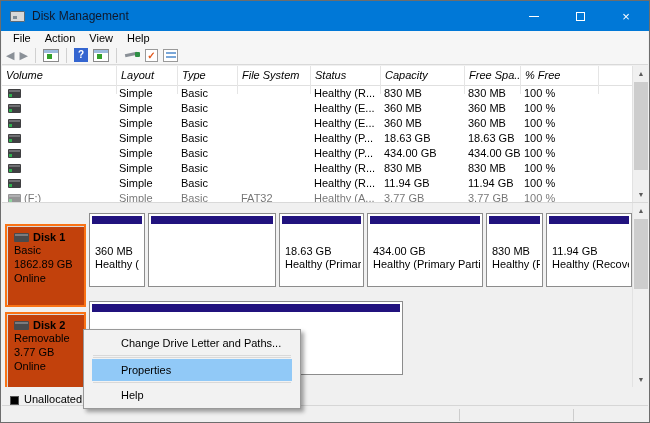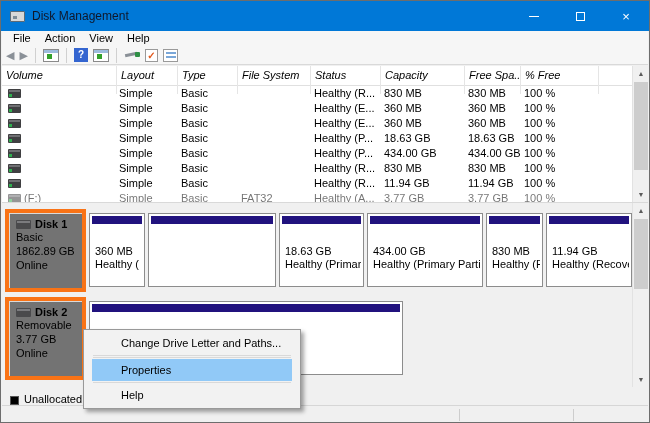--- a/index.html
+++ b/index.html
@@ -55,21 +55,21 @@
   .sb-bottom { right:1px; top:202px; height:184px; }
   .sb-arrow { position:absolute; left:0; width:16px; height:15px; color:#5c5c5c; font-size:7px; text-align:center; line-height:15px; }
   .sb-up { top:0; } .sb-down { bottom:0; }
   .sb-thumb { position:absolute; left:1px; width:14px; background:#cdcdcd; }
 
   
   .splitter { position:absolute; top:201px; left:1px; right:1px; height:6px; background:#f0f0f0; border-top:1px solid #d9d9d9; }
 
   
   .diskpane { position:absolute; top:207px; left:1px; width:631px; height:179px; background:#f0f0f0; overflow:hidden; }
-  .dpanel { position:absolute; left:3px; width:81px; height:83px; background:#737373; border:4px solid #f97316; box-shadow:1px 1px 0 #dadada inset; padding:5px 0 0 7px; }
+  .dpanel { position:absolute; left:3px; width:81px; height:83px; background:#c2410c; border:2px solid #f97316; box-shadow:1px 1px 0 #dadada inset; padding:5px 0 0 7px;margin-top:15px; }
   .dp1 { top:1px; } .dp2 { top:89px; }
   .dname { font-weight:bold; display:flex; align-items:center; gap:4px; }
   .disk-ic { width:15px; height:9px; background:#4a4a4c; border-radius:1px; position:relative; flex:0 0 auto; }
   .disk-ic::before { content:""; position:absolute; top:1px; left:1px; right:1px; height:2px; background:#7b7b7e; }
   .dline { line-height:14px; }
   .pbox { position:absolute; height:74px; background:#fff; border:1px solid #8c8c8c; padding:2px; }
   .prow1 .pbox { top:5px; } .prow2 .pbox { top:93px; }
   .phead { height:8px; background:#21127e; }
   .pbody { overflow:hidden; white-space:nowrap; padding-left:3px; line-height:13px; }
   .pad2 { padding-top:21px; } .pad3 { padding-top:8px; }

